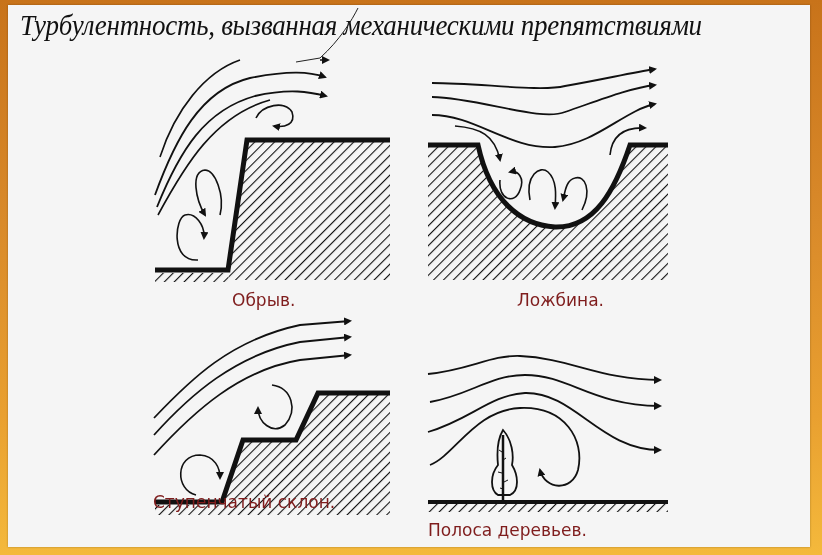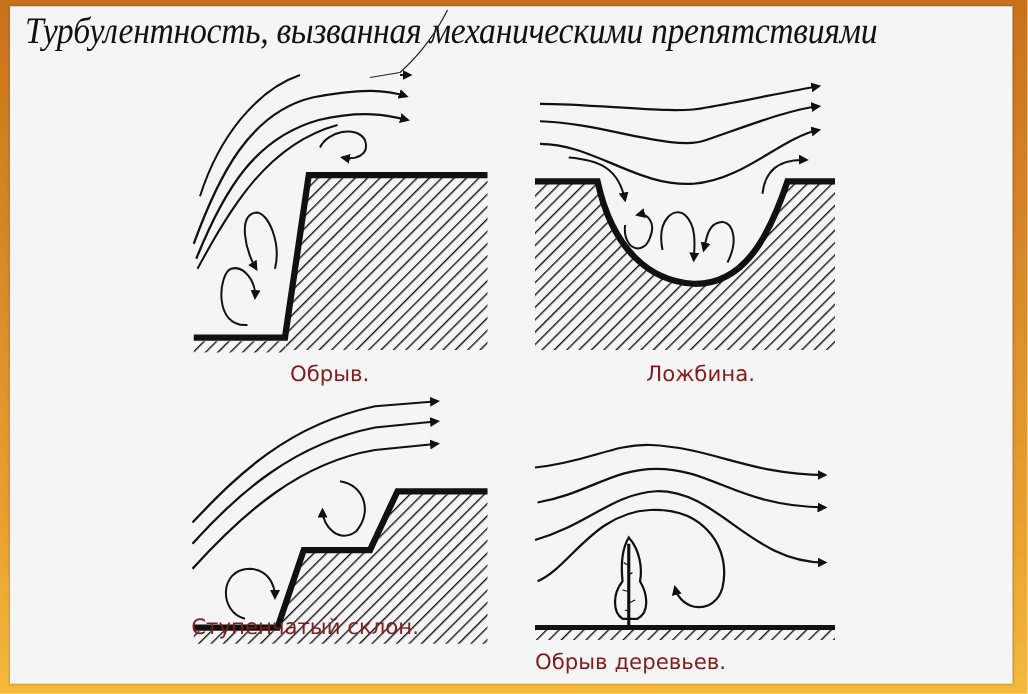--- a/index.html
+++ b/index.html
@@ -113,13 +113,13 @@
     <path d="M428,374 C470,370 490,355 520,356 C570,358 600,380 660,380" fill="none" stroke="#111" stroke-width="1.8" marker-end="url(#arr)"></path>
     <path d="M430,402 C470,395 490,375 525,375 C570,375 590,405 660,406" fill="none" stroke="#111" stroke-width="1.8" marker-end="url(#arr)"></path>
     <path d="M428,432 C470,420 490,395 525,393 C575,392 600,450 660,450" fill="none" stroke="#111" stroke-width="1.8" marker-end="url(#arr)"></path>
     <path d="M430,465 C455,455 475,410 520,408 C565,406 585,440 578,470 C572,492 545,490 540,470" fill="none" stroke="#111" stroke-width="1.8" marker-end="url(#arr)"></path>
   </g>
 </svg>
 
 <div class="caption" style="left:232px; top:290px;">Обрыв.</div>
 <div class="caption" style="left:477px; top:290px;margin-left:40px;">Ложбина.</div>
 <div class="caption" style="left:153px; top:492px;">Ступенчатый склон.</div>
-<div class="caption" style="left:428px; top:520px;">Обрыв деревьев.</div>
+<div class="caption" style="left:428px; top:520px;">Полоса деревьев.</div>
 
 </body></html>

